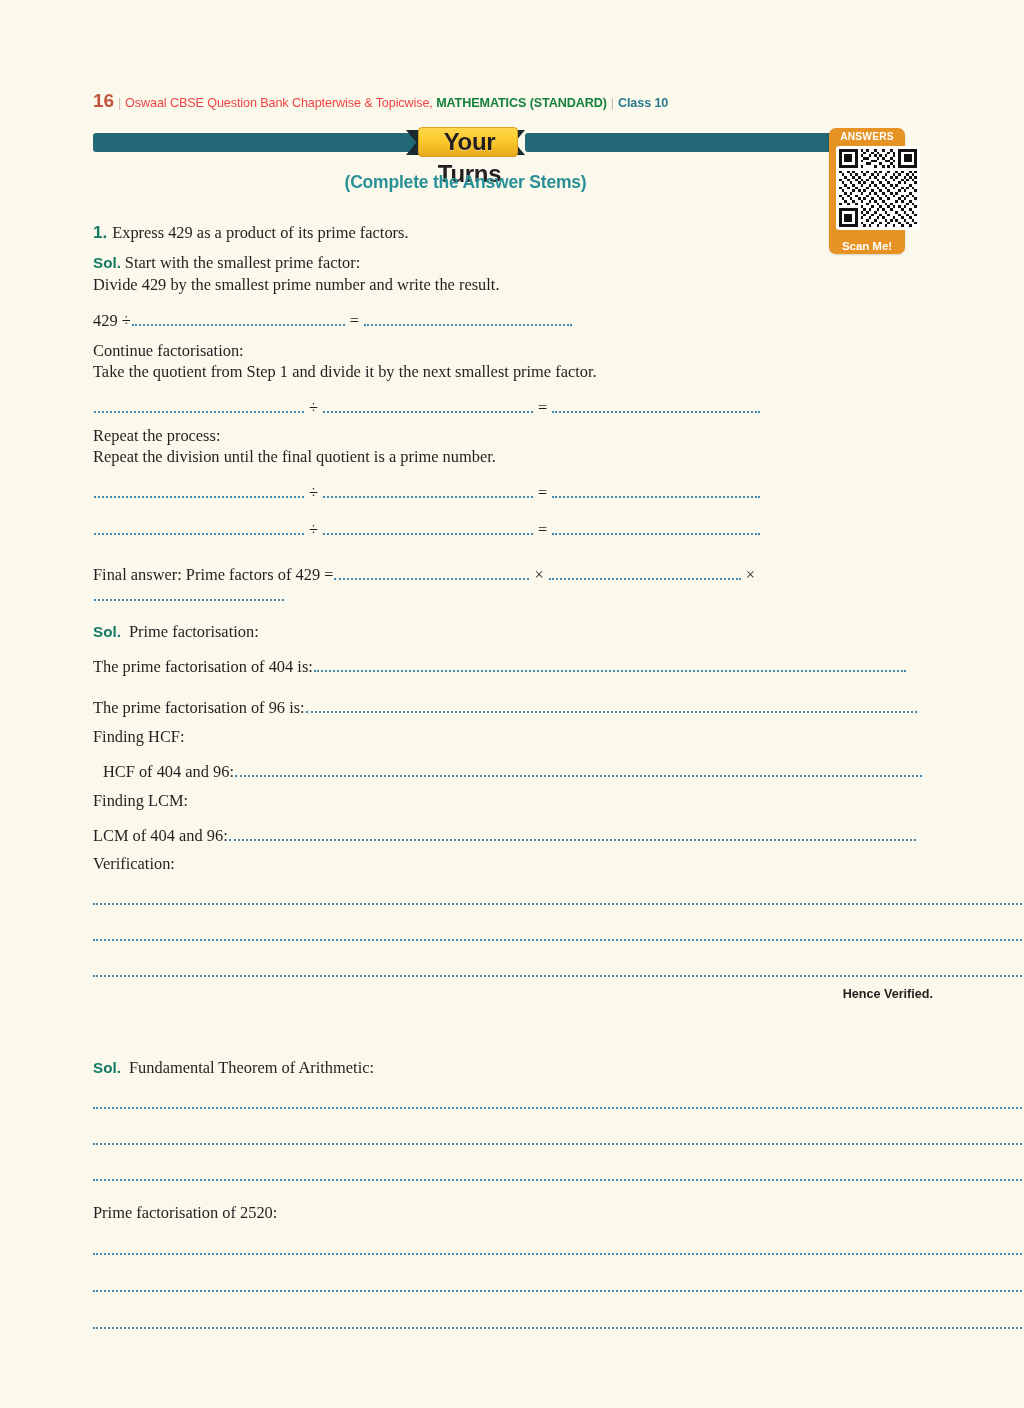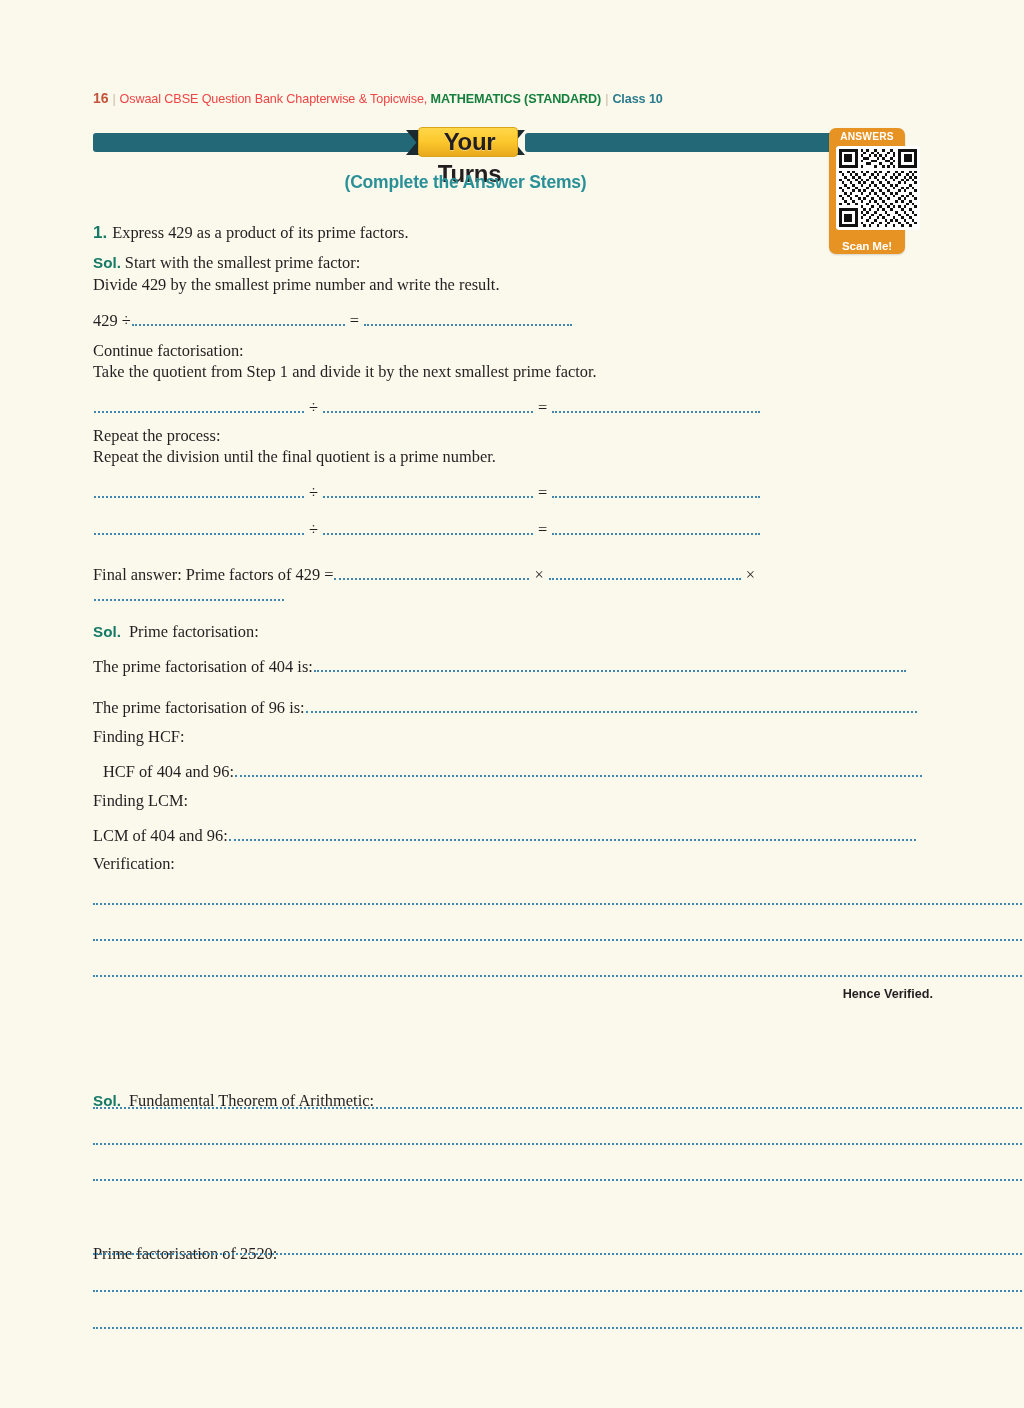--- a/index.html
+++ b/index.html
@@ -26,21 +26,21 @@
   .runhead {
     position: absolute;
     left: 93px;
     top: 90px;
     width: 840px;
     font-family: "Liberation Sans", sans-serif;
     font-size: 12.6px;
     letter-spacing: -0.1px;
     white-space: nowrap;
   }
-  .runhead .pgno { color: #c4553c; font-weight: bold; font-size: 14px; }
+  .runhead .pgno { color: #c4553c; font-weight: bold; font-size: 19px; }
   .runhead .sep  { color: #c9b9a6; padding: 0 4px; }
   .runhead .bookname { color: #ef4444; }
   .runhead .subject { color: #15803d; font-weight: bold; }
   .runhead .cls { color: #2a7b8d; font-weight: bold; }
 
   
   .banner-wrap {
     position: absolute;
     left: 93px;
     top: 127px;
@@ -533,29 +533,29 @@
 
   <div class="col plain" style="top:853px;">Verification:</div>
 
   <div class="col fullrule" style="top:903px;"></div>
   <div class="col fullrule" style="top:939px;"></div>
   <div class="col fullrule" style="top:975px;"></div>
 
   <div class="col hence" style="top:987px;">Hence Verified.</div>
 
 
-  <div class="col" style="top:1057px;margin-top:33px;">
+  <div class="col" style="top:1057px;">
     <div class="plain">
       <span class="sol">Sol.</span>&nbsp;<span>Fundamental Theorem of Arithmetic:</span>
     </div>
   </div>
 
   <div class="col fullrule" style="top:1107px;"></div>
   <div class="col fullrule" style="top:1143px;"></div>
   <div class="col fullrule" style="top:1179px;"></div>
 
-  <div class="col plain" style="top:1202px;margin-top:41px;">Prime factorisation of 2520:</div>
+  <div class="col plain" style="top:1202px;">Prime factorisation of 2520:</div>
 
   <div class="col fullrule" style="top:1253px;"></div>
   <div class="col fullrule" style="top:1290px;"></div>
   <div class="col fullrule" style="top:1327px;"></div>
 
 </div>
 
 </body></html>

